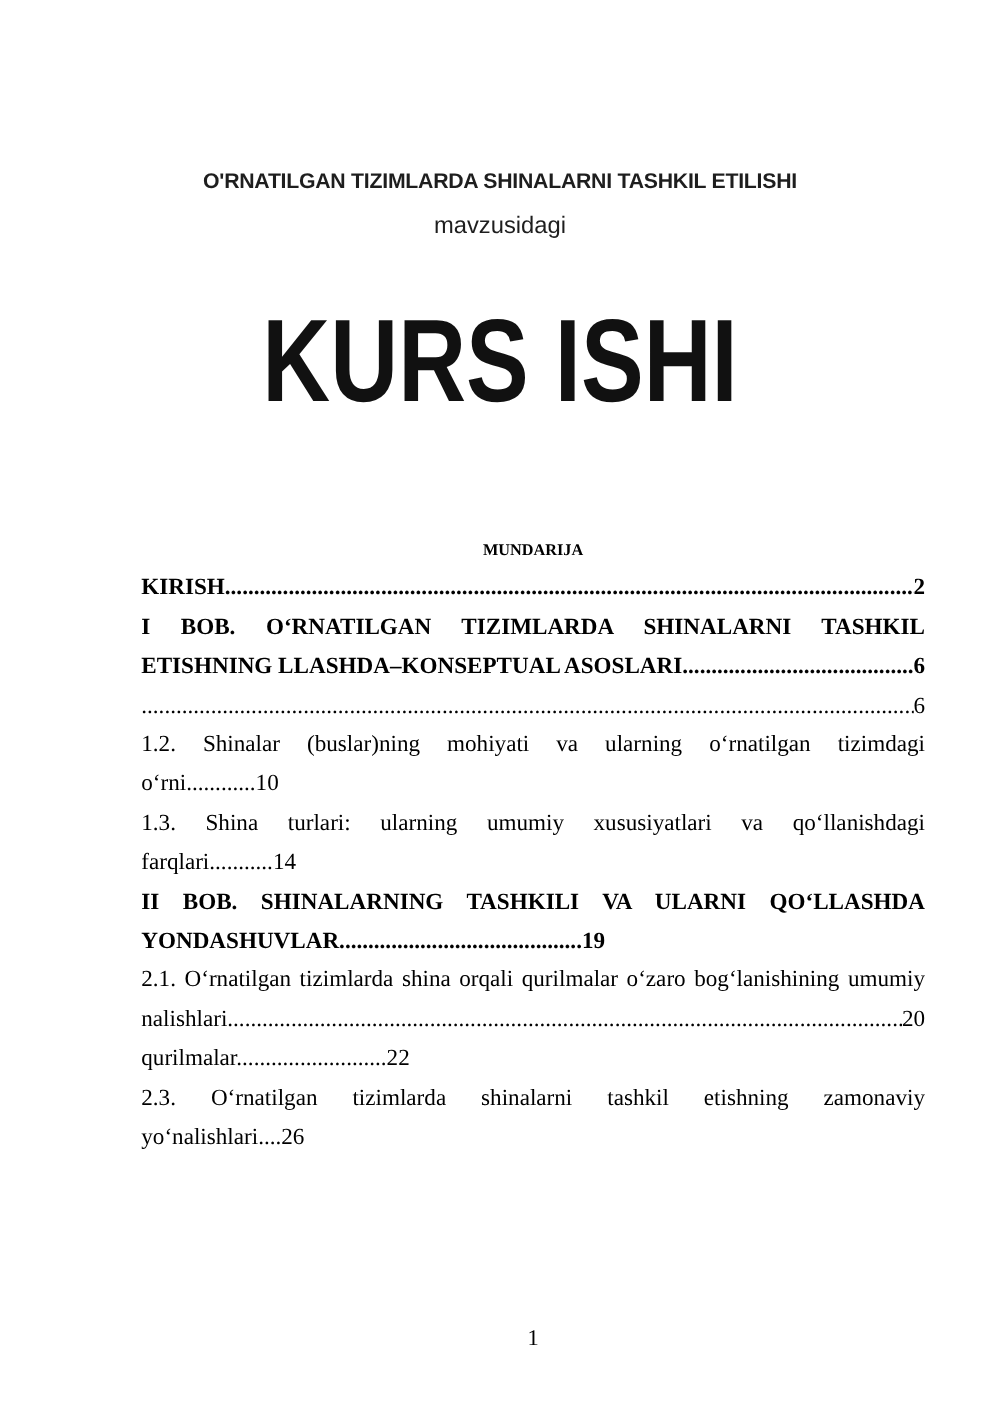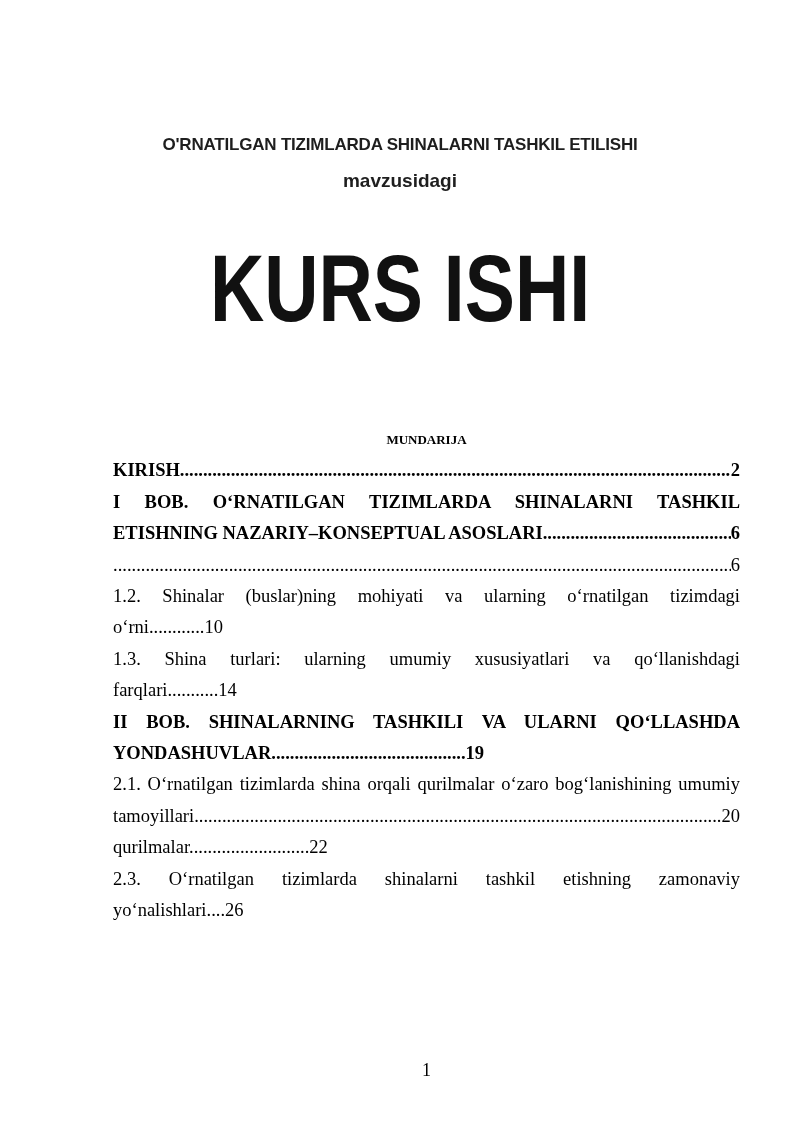--- a/index.html
+++ b/index.html
@@ -7,21 +7,21 @@
     position:relative; width:800px; height:1131px; background:#ffffff;
     font-family:"Liberation Serif", serif; color:#000; overflow:hidden;margin-top:24px;
   }
   .topic-title {
     position:absolute; top:111px; left:60px; right:60px; text-align:center;
     font-family:"Liberation Sans", sans-serif; font-weight:700; font-size:17px;
     letter-spacing:-0.2px; color:#1e1e1e;
   }
   .topic-subtitle {
     position:absolute; top:146px; left:60px; right:60px; text-align:center;
-    font-family:"Liberation Sans", sans-serif; font-weight:700; font-size:19px;
+    font-family:"Liberation Sans", sans-serif; font-weight:400; font-size:19px;
     color:#1e1e1e;
   }
   .main-title {
     position:absolute; top:218px; left:0; width:800px; text-align:center;
     font-family:"Liberation Sans", sans-serif; font-weight:700;
     font-size:94px; line-height:94px; color:#111;
     transform:scaleX(0.8); transform-origin:400px 0;
   }
   .toc {
     position:absolute; top:400px; left:113px; width:627px;
@@ -53,21 +53,21 @@
 
     <div class="toc-line bold leader">
       <span class="lbl">KIRISH</span>
         <span class="dots">................................................................................................................................................................................................................................................................................................................................................................................................................</span>
         <span class="pg">2</span>
     </div>
 
     <div class="toc-line bold justify">I BOB. O‘RNATILGAN TIZIMLARDA SHINALARNI TASHKIL</div>
 
     <div class="toc-line bold leader">
-      <span class="lbl">ETISHNING NAZARIY–KONSEPTUAL ASOSLARI</span>
+      <span class="lbl">ETISHNING LLASHDA–KONSEPTUAL ASOSLARI</span>
         <span class="dots">................................................................................................................................................................................................................................................................................................................................................................................................................</span>
         <span class="pg">6</span>
     </div>
 
     <div class="toc-line leader">
         <span class="dots">................................................................................................................................................................................................................................................................................................................................................................................................................</span>
         <span class="pg">6</span>
     </div>
 
     <div class="toc-line justify">1.2. Shinalar (buslar)ning mohiyati va ularning o‘rnatilgan tizimdagi</div>
@@ -75,21 +75,21 @@
 
     <div class="toc-line justify">1.3. Shina turlari: ularning umumiy xususiyatlari va qo‘llanishdagi</div>
     <div class="toc-line plain">farqlari...........14</div>
 
     <div class="toc-line bold justify">II BOB. SHINALARNING TASHKILI VA ULARNI QO‘LLASHDA</div>
     <div class="toc-line bold plain">YONDASHUVLAR..........................................19</div>
 
     <div class="toc-line justify">2.1. O‘rnatilgan tizimlarda shina orqali qurilmalar o‘zaro bog‘lanishining umumiy</div>
 
     <div class="toc-line leader">
-      <span class="lbl">tamoyillari</span>
+      <span class="lbl">nalishlari</span>
         <span class="dots">................................................................................................................................................................................................................................................................................................................................................................................................................</span>
         <span class="pg">20</span>
     </div>
 
     <div class="toc-line plain">qurilmalar..........................22</div>
 
     <div class="toc-line justify">2.3. O‘rnatilgan tizimlarda shinalarni tashkil etishning zamonaviy</div>
     <div class="toc-line plain">yo‘nalishlari....26</div>
   </div>
 

